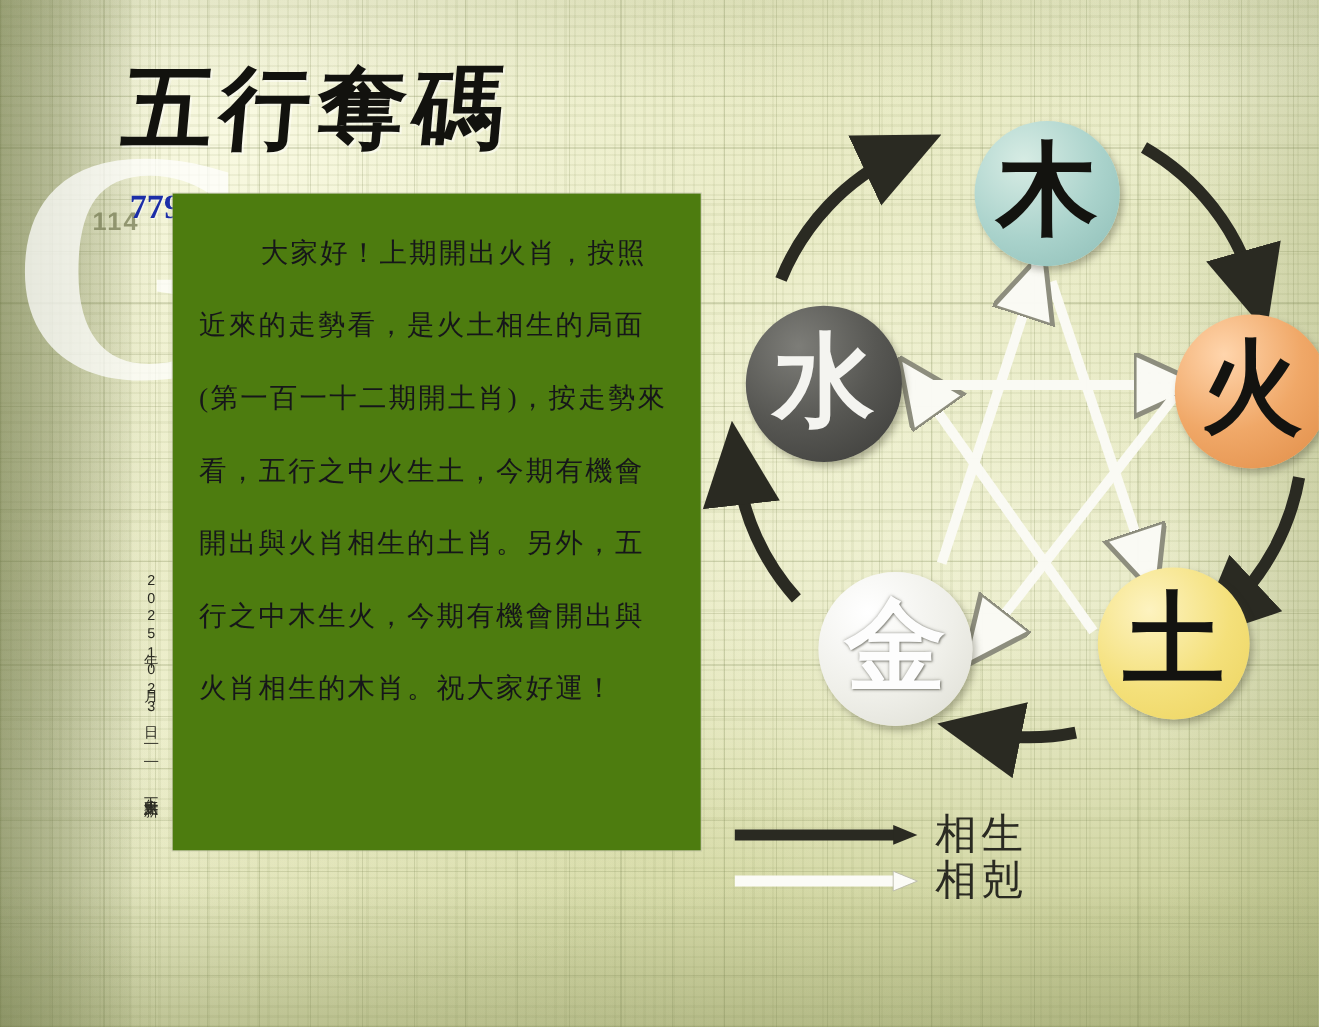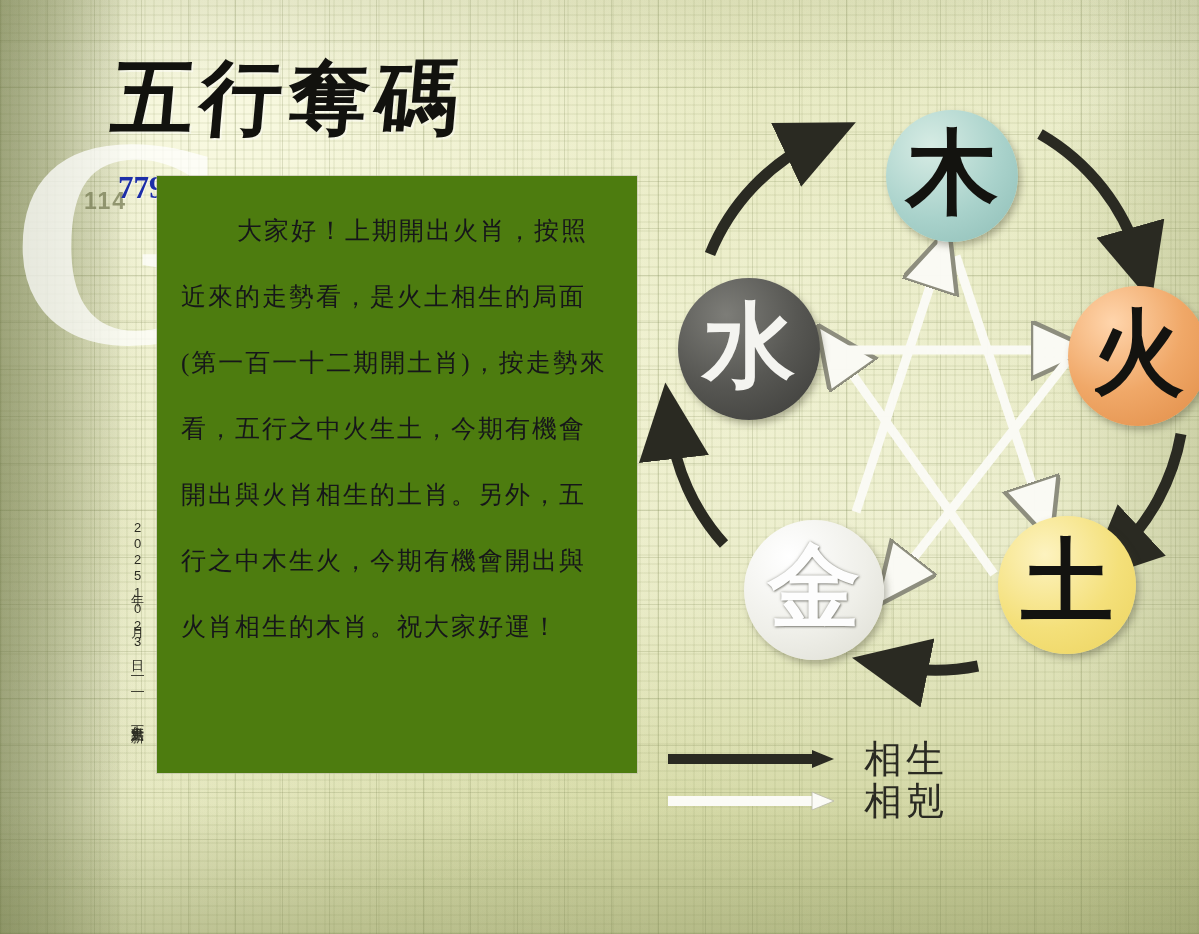--- a/index.html
+++ b/index.html
@@ -207,21 +207,21 @@
   .legend-row {
     display: flex;
     align-items: center;
     height: 42px;
   }
   .legend-row .lbl {
     font-family: "Liberation Serif", serif;
     font-size: 38px;
     color: #2a2a22;
     letter-spacing: 4px;
-    margin-left: 28px;
+    margin-left: 14px;
     line-height: 1;
   }
   .legend svg { display: block; }
 </style>
 </head>
 <body>
 
 <div id="page">
 
   <div class="bg-base"></div>

